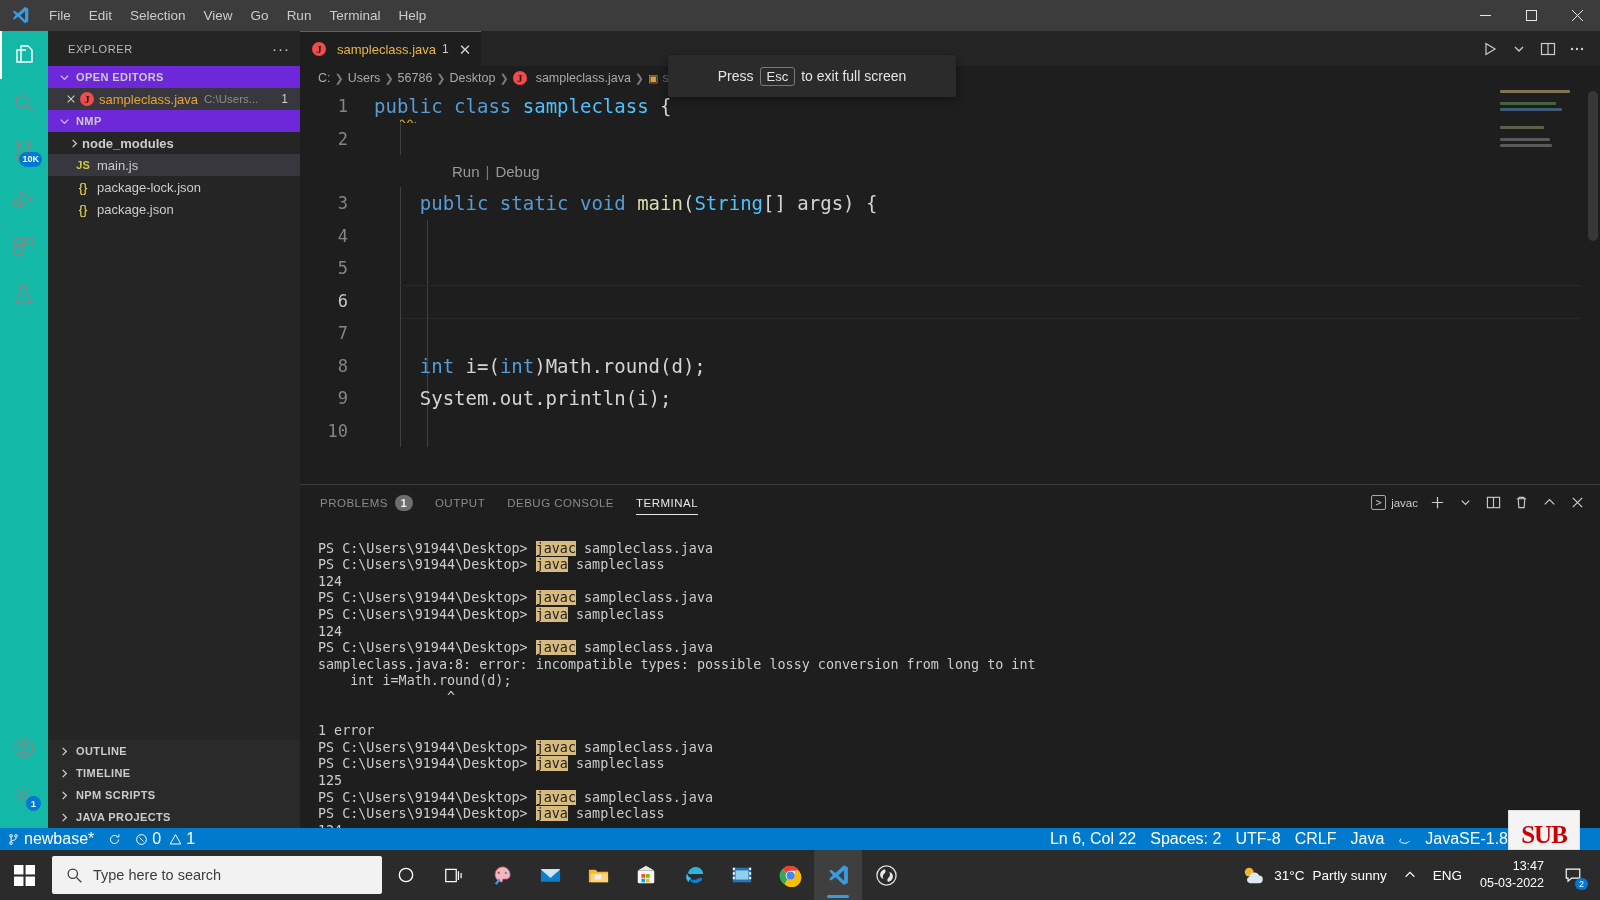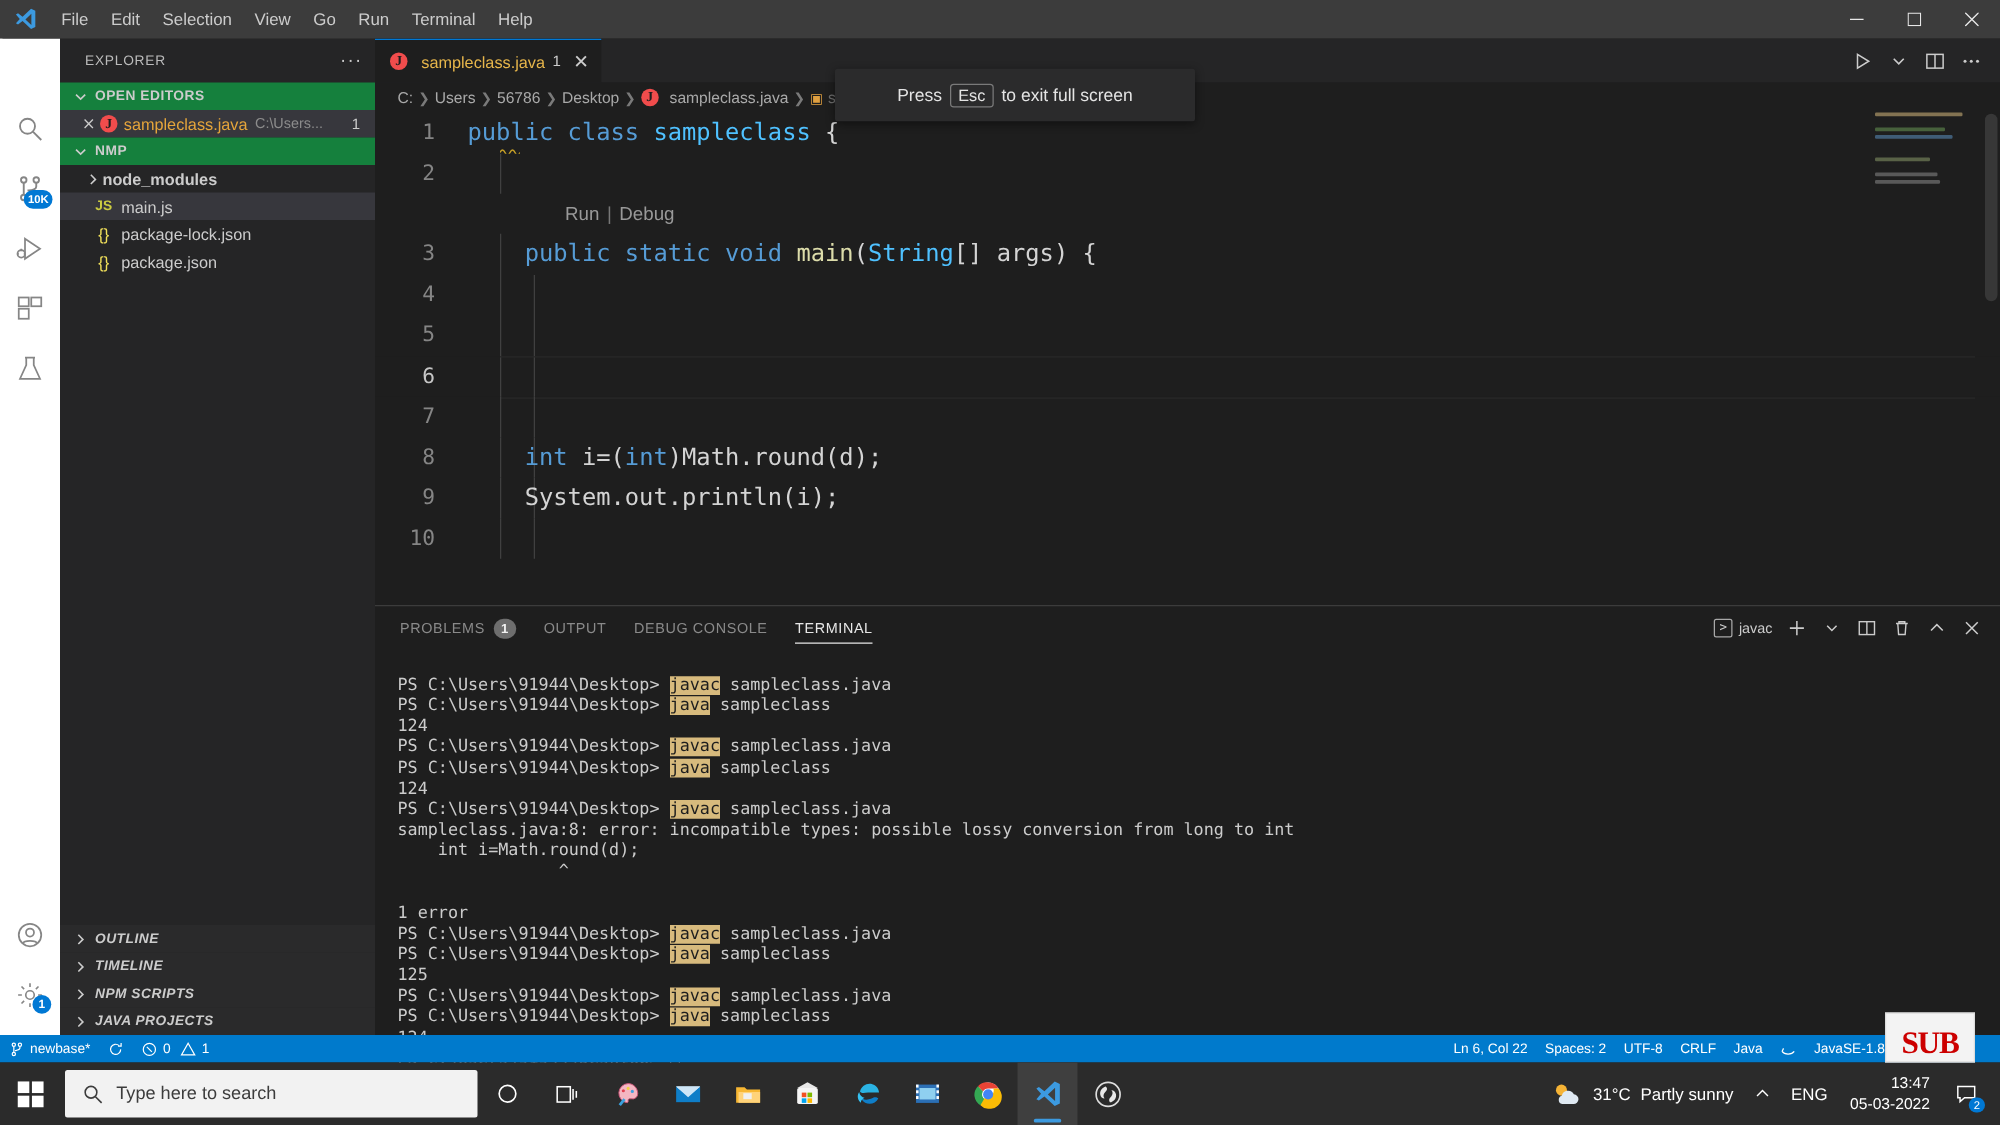--- a/index.html
+++ b/index.html
@@ -30,21 +30,21 @@
     position: absolute; left: 0; right: 0; text-align: center;
     font-size: 13.5px; color: #cccccc; pointer-events: none;
   }
   .win-ctrl { position: absolute; right: 0; top: 0; height: 31px; display: flex; }
   .win-btn { width: 46px; height: 31px; display:flex; align-items:center; justify-content:center; color:#e8e8e8; }
   .win-btn svg { width: 11px; height: 11px; }
 
   
   .activitybar {
     position: absolute; top: 31px; left: 0; width: 48px; height: 797px;
-    background: #ffffff; display: flex; flex-direction: column; align-items: center;
+    background: #14b8a6; display: flex; flex-direction: column; align-items: center;
   }
   .act-icon {
     width: 48px; height: 48px; display: flex; align-items: center; justify-content: center;
     position: relative; color: #868686; cursor: pointer;
   }
   .act-icon.active { color: #ffffff; }
   .act-icon.active::before {
     content: ''; position: absolute; left: 0; top: 0; width: 2px; height: 48px; background: #ffffff;
   }
   .act-icon svg { width: 24px; height: 24px; }
@@ -63,21 +63,21 @@
     background: #252526; display: flex; flex-direction: column;
   }
   .sidebar-title {
     height: 35px; display: flex; align-items: center; justify-content: space-between;
     padding: 0 10px 0 20px; font-size: 11px; letter-spacing: .6px; color: #bbbbbb; text-transform: uppercase;
   }
   .dots { letter-spacing: 1px; font-size: 15px; color:#ccc; line-height: 10px; }
   .sect-header {
     height: 22px; display: flex; align-items: center; gap: 4px;
     padding-left: 8px; font-size: 11px; font-weight: bold; letter-spacing: .4px;
-    color: #cccccc; text-transform: uppercase; background: #15803d; cursor: pointer;
+    color: #cccccc; text-transform: uppercase; background: #6d28d9; cursor: pointer;
   }
   .sect-header.striped { background: #2a2a2b; }
   .chev { width: 16px; height: 16px; display:inline-flex; align-items:center; justify-content:center; color:#ccc;}
   .chev svg { width: 11px; height: 11px; }
   .tree-row {
     height: 22px; display: flex; align-items: center; font-size: 13px;
     color: #cccccc; padding-left: 8px; white-space: nowrap; cursor: pointer;
   }
   .tree-row.selected { background: #37373d; }
   .row-close { width: 18px; display:flex; align-items:center; justify-content:center; color:#ccc; font-size:12px; }
@@ -88,21 +88,21 @@
     margin-right: 5px; flex: none;
   }
   .fname-err { color: #e5a53b; }
   .fdesc { color: #8c8c8c; font-size: 11.5px; margin-left: 6px; }
   .count-badge { margin-left: auto; margin-right: 12px; color: #cccccc; font-size: 12px; }
   .ficon { width: 18px; text-align: center; margin-right: 5px; flex: none; font-size: 11px; font-weight: bold; }
   .ficon.js { color: #cbcb41; }
   .ficon.json { color: #f1e05a; font-weight: normal; font-size: 13px; }
   .indent1 { padding-left: 18px; font-weight: bold; }
   .indent2 { padding-left: 26px; }
-  .sidebar-bottom { margin-top: auto; font-style: italic; }
+  .sidebar-bottom { margin-top: auto; }
 
   
   .editor-area {
     position: absolute; top: 31px; left: 300px; width: 1300px; height: 797px; background: #1e1e1e;
   }
   .tabsrow { height: 35px; background: #252526; display: flex; position: relative; }
   .tab {
     display: flex; align-items: center; gap: 6px; padding: 0 10px 0 12px;
     height: 35px; background: #1e1e1e; color: #e7b64b; font-size: 13px;
     border-top: 1px solid #0078d4; white-space: nowrap;
@@ -223,21 +223,21 @@
   }
   .t-prompt { color: #cccccc; }
   .t-cmd { color: #1e1e1e; background: #d7ba7d; }
   .t-cmd2 { color: #cccccc; }
   .blockcur { display:inline-block; width: 8px; height: 14px; border:1px solid #cccccc; vertical-align:-2px; }
 
   
   .statusbar {
     position: absolute; left: 0; top: 828px; width: 1600px; height: 22px;
     background: #007acc; color: #ffffff; display: flex; align-items: center;
-    font-size: 11px;
+    font-size: 16px;
   }
   .sb-item { display: flex; align-items: center; gap: 4px; padding: 0 7px; height: 22px; white-space: nowrap; cursor: pointer; }
   .sb-right { margin-left: auto; display: flex; align-items: center; }
   .sb-item svg { width: 13px; height: 13px; }
   .sub-logo {
     position: absolute; right: 20px; top: 810px; width: 72px; height: 40px;
     background: #f3f3f3; color: #cc0000; font-weight: bold; font-size: 25px;
     display: flex; align-items: flex-end; justify-content: center;
     font-family: "Liberation Serif", serif; letter-spacing: -1px; z-index: 20;
     border: 1px solid #ddd; overflow: hidden;

